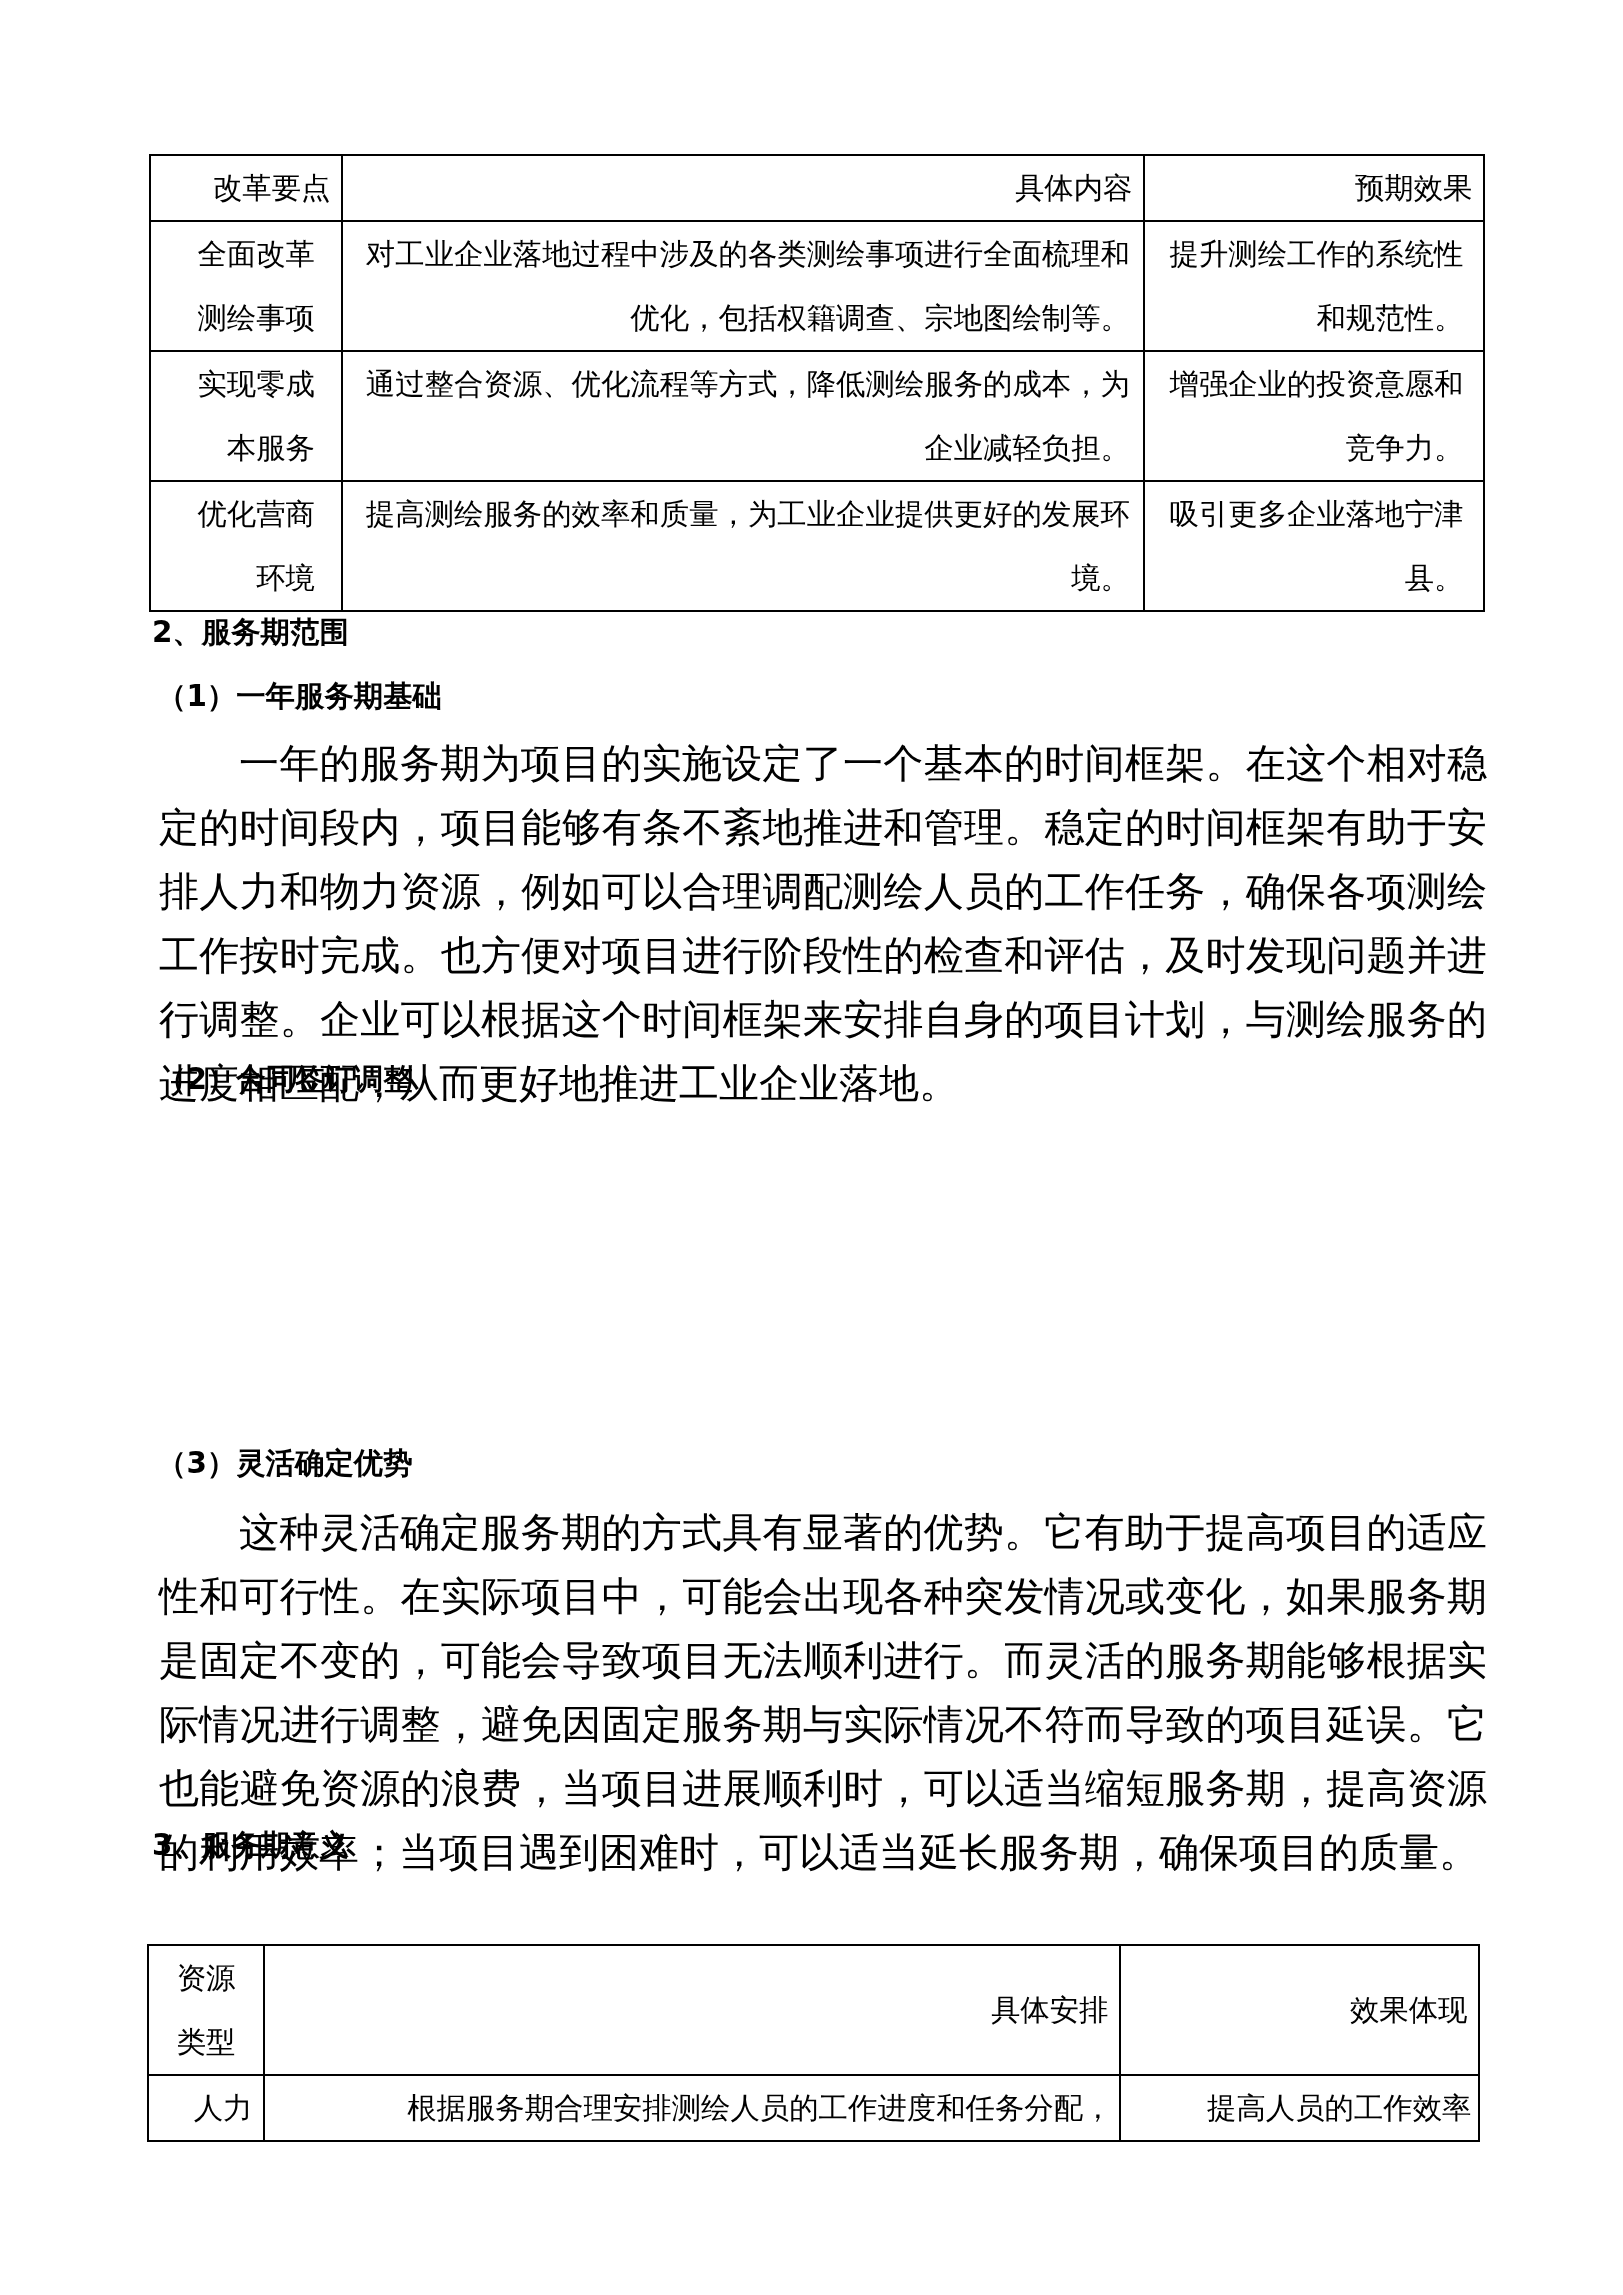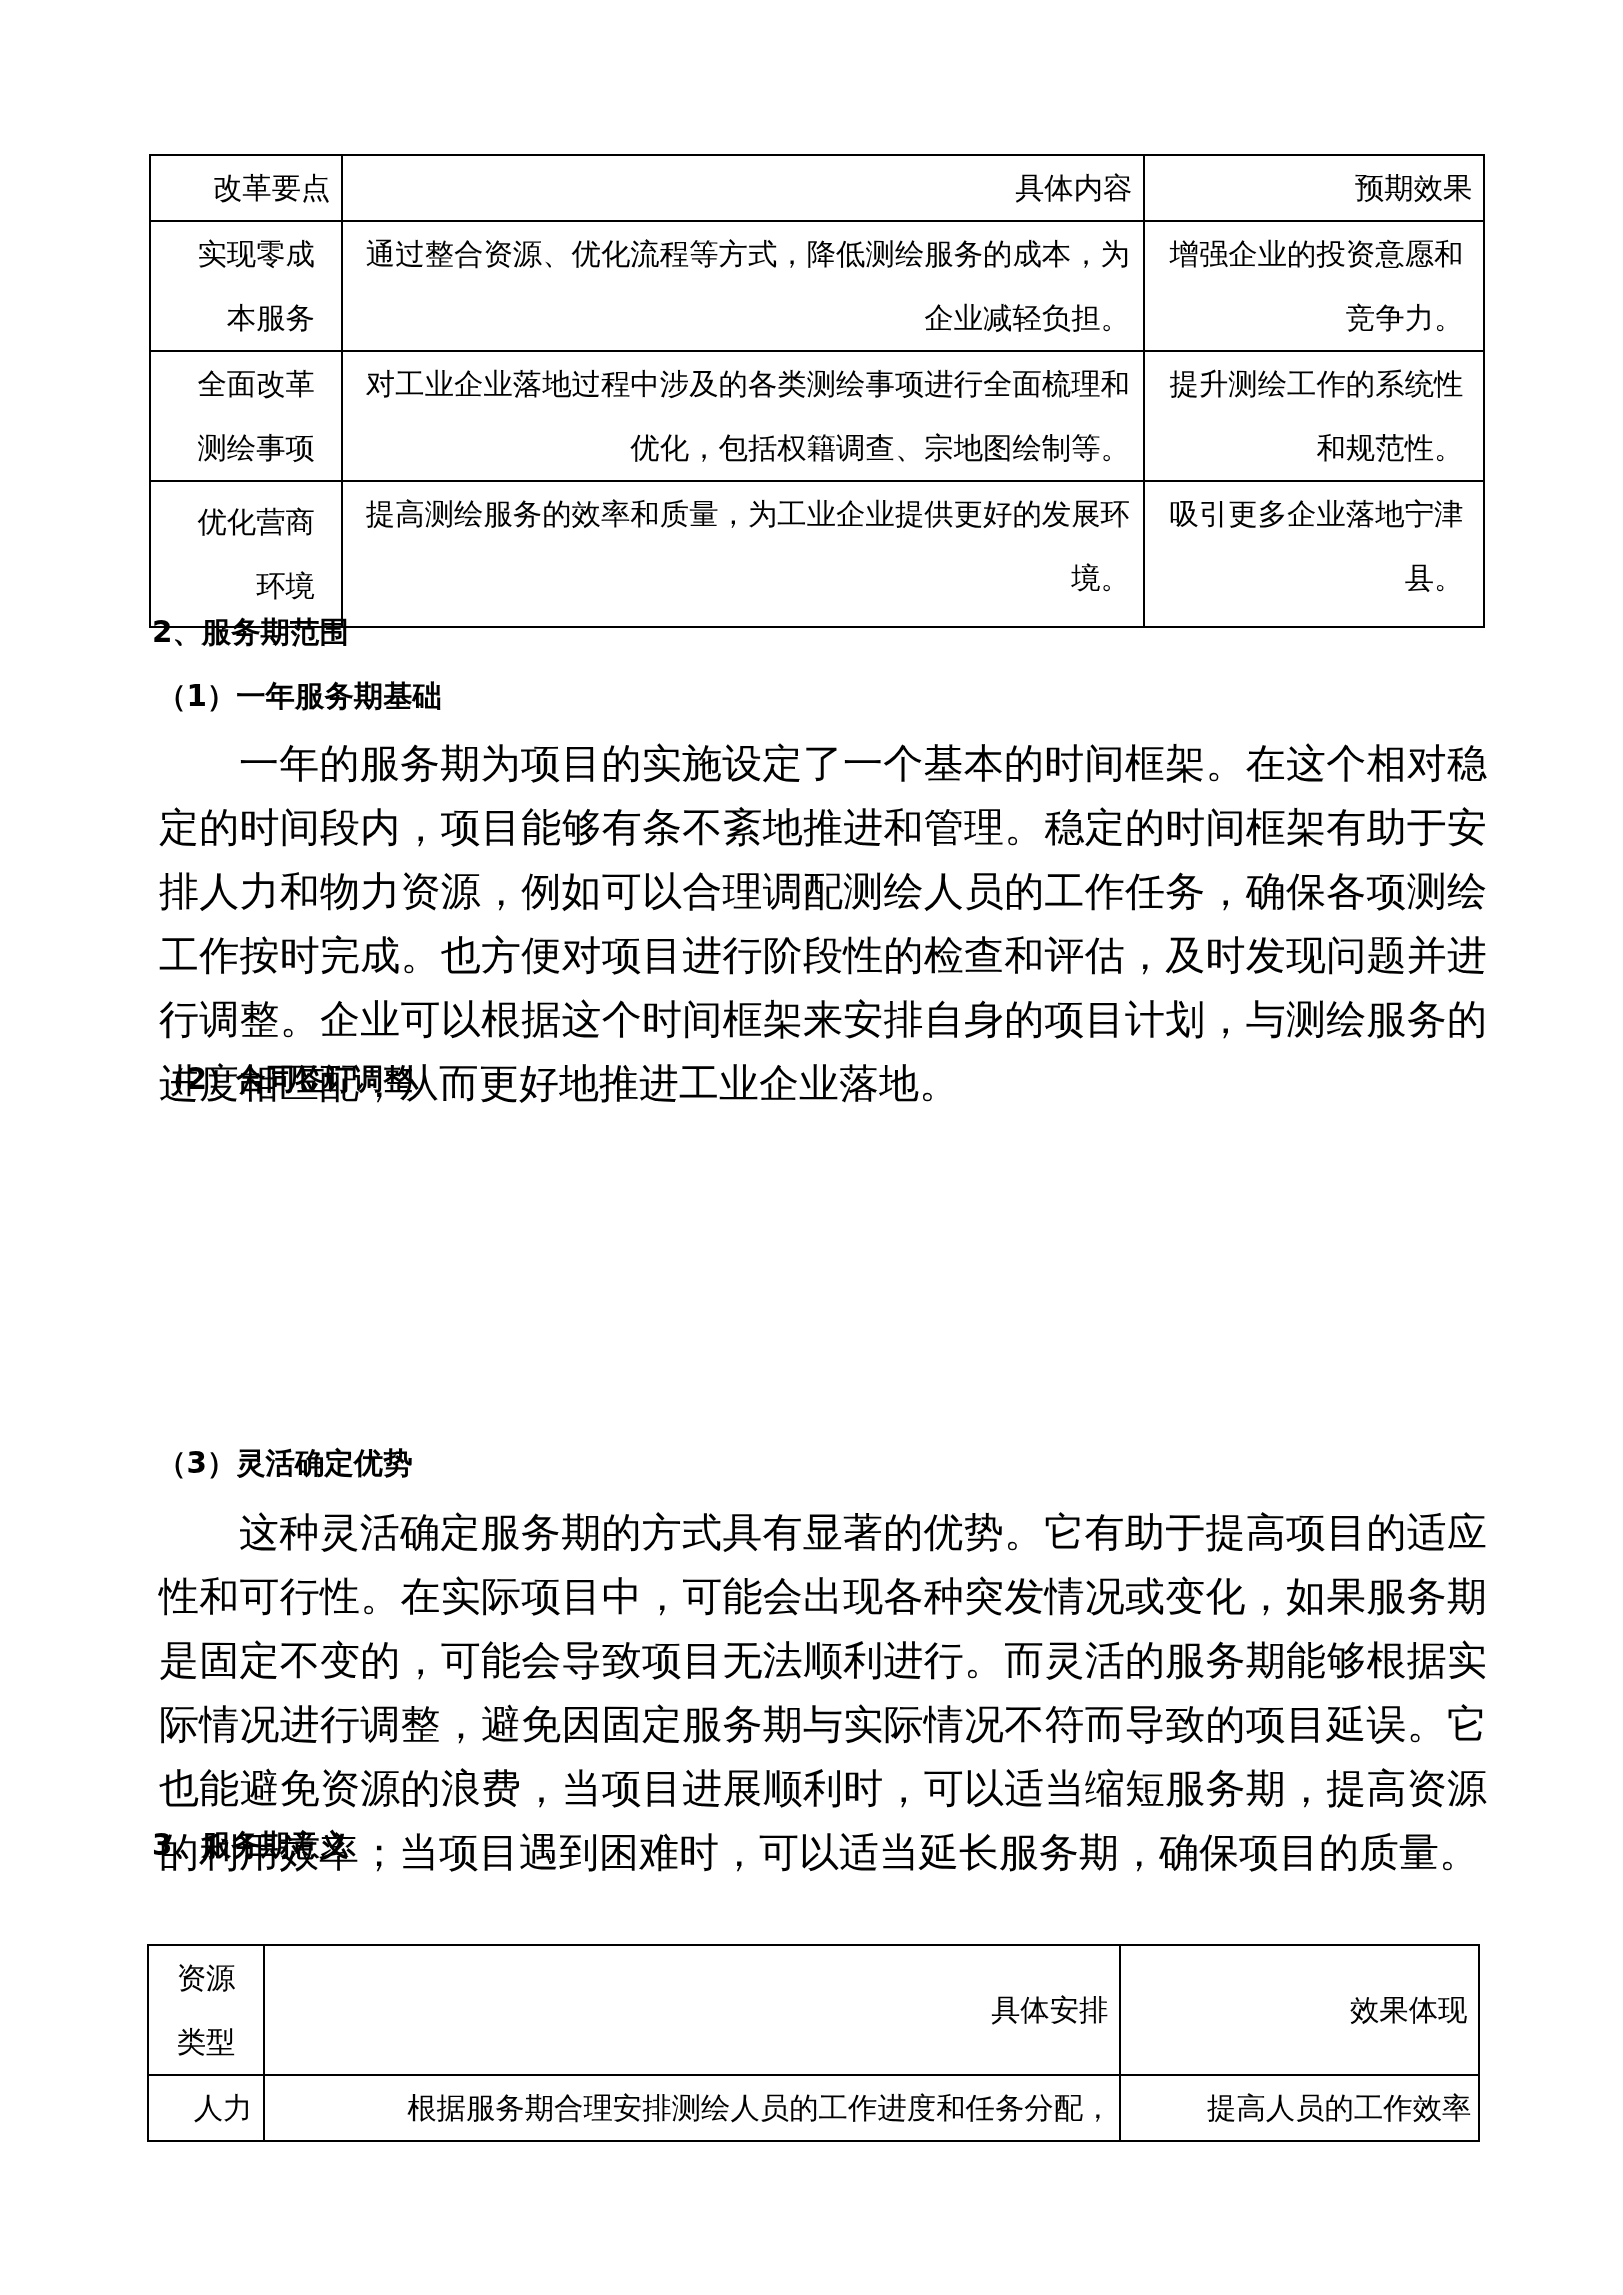--- a/index.html
+++ b/index.html
@@ -61,43 +61,43 @@
           </td>
       <td>
             <div class="cell">具体内容</div>
           </td>
       <td>
             <div class="cell">预期效果</div>
           </td>
     </tr>
     <tr class="row">
       <td>
+            <div class="cell" style="padding:0 26px">全面改革测绘事项</div>
+          </td>
+      <td>
+            <div class="cell" style="padding:0 13px">对工业企业落地过程中涉及的各类测绘事项进行全面梳理和优化，包括权籍调查、宗地图绘制等。</div>
+          </td>
+      <td>
+            <div class="cell" style="padding:0 19.6px">提升测绘工作的系统性和规范性。</div>
+          </td>
+    </tr>
+    <tr class="row">
+      <td>
             <div class="cell" style="padding:0 26px">实现零成本服务</div>
           </td>
       <td>
             <div class="cell" style="padding:0 13px">通过整合资源、优化流程等方式，降低测绘服务的成本，为企业减轻负担。</div>
           </td>
       <td>
             <div class="cell" style="padding:0 19.6px">增强企业的投资意愿和竞争力。</div>
           </td>
     </tr>
     <tr class="row">
       <td>
-            <div class="cell" style="padding:0 26px">全面改革测绘事项</div>
-          </td>
-      <td>
-            <div class="cell" style="padding:0 13px">对工业企业落地过程中涉及的各类测绘事项进行全面梳理和优化，包括权籍调查、宗地图绘制等。</div>
-          </td>
-      <td>
-            <div class="cell" style="padding:0 19.6px">提升测绘工作的系统性和规范性。</div>
-          </td>
-    </tr>
-    <tr class="row">
-      <td>
-            <div class="cell" style="padding:8px 26px">优化营商环境</div>
+            <div class="cell" style="padding:0 26px">优化营商环境</div>
           </td>
       <td>
             <div class="cell" style="padding:0 13px">提高测绘服务的效率和质量，为工业企业提供更好的发展环境。</div>
           </td>
       <td>
             <div class="cell" style="padding:0 19.6px">吸引更多企业落地宁津县。</div>
           </td>
     </tr>
   </tbody>
     </table>

